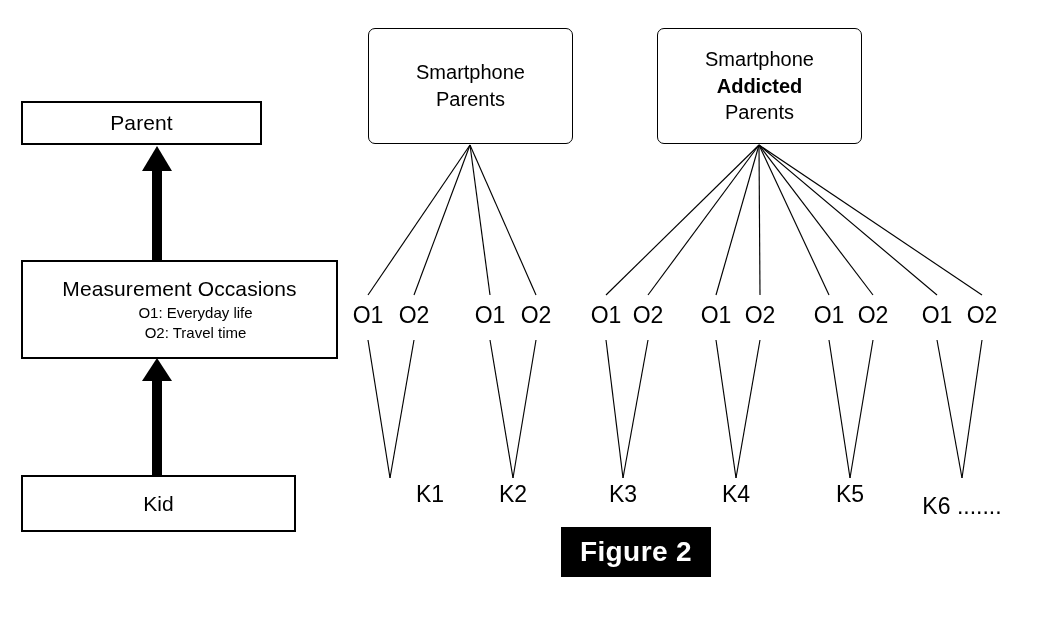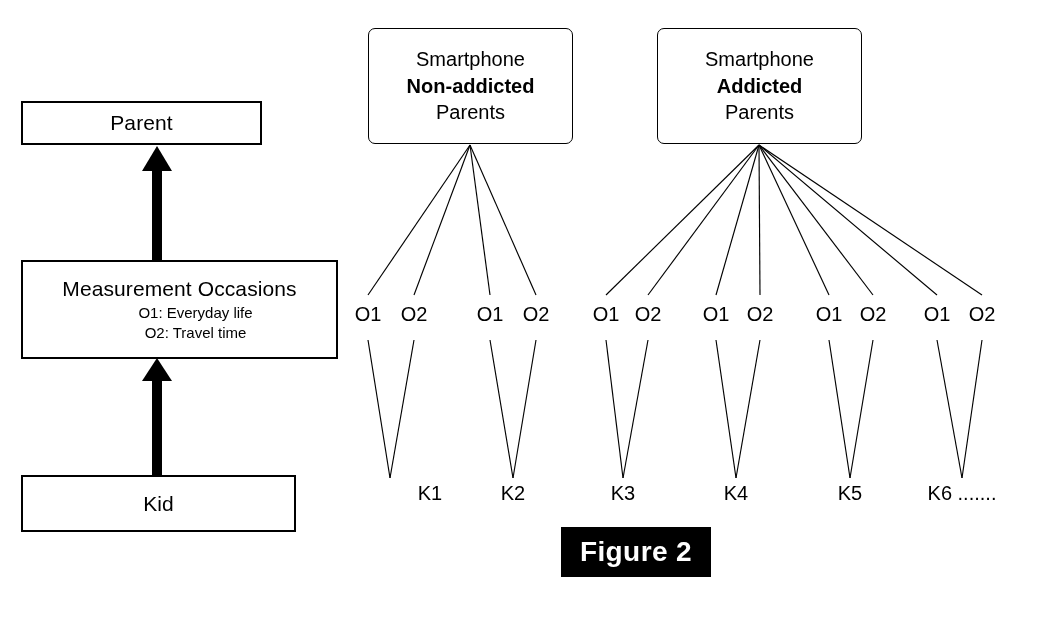--- a/index.html
+++ b/index.html
@@ -72,21 +72,21 @@
     left: 0; top: 0;
     width: 1054px;
     height: 620px;
     pointer-events: none;
   }
   #edges line { stroke: #000000; stroke-width: 1.15; }
 
   
   .node-label {
     position: absolute;
-    font-size: 20px;
+    font-size: 23px;
     line-height: 1;
     white-space: nowrap;
     transform: translateX(-50%);
   }
   .o-label { top: 304px; }
   .k-label { top: 483px; }
 
   
   #figure-caption {
     position: absolute;
@@ -158,21 +158,20 @@
       <line x1="716" y1="340" x2="736" y2="478"></line>
       <line x1="760" y1="340" x2="736" y2="478"></line>
       <line x1="829" y1="340" x2="850" y2="478"></line>
       <line x1="873" y1="340" x2="850" y2="478"></line>
       <line x1="937" y1="340" x2="962" y2="478"></line>
       <line x1="982" y1="340" x2="962" y2="478"></line>
     </svg>
 
   <div class="round-box" id="box-nonaddicted">
     <div>Smartphone</div>
-    <div class="strong">Non-addicted</div>
     <div>Parents</div>
   </div>
 
   <div class="round-box" id="box-addicted">
     <div>Smartphone</div>
     <div class="strong">Addicted</div>
     <div>Parents</div>
   </div>
 
   <div id="label-layer">
@@ -186,18 +185,18 @@
       <div class="node-label o-label" style="left: 760px; top: 304px;">O2</div>
       <div class="node-label o-label" style="left: 829px; top: 304px;">O1</div>
       <div class="node-label o-label" style="left: 873px; top: 304px;">O2</div>
       <div class="node-label o-label" style="left: 937px; top: 304px;">O1</div>
       <div class="node-label o-label" style="left: 982px; top: 304px;">O2</div>
       <div class="node-label k-label" style="left: 390px; top: 483px; margin-left: 40px;">K1</div>
       <div class="node-label k-label" style="left: 513px; top: 483px;">K2</div>
       <div class="node-label k-label" style="left: 623px; top: 483px;">K3</div>
       <div class="node-label k-label" style="left: 736px; top: 483px;">K4</div>
       <div class="node-label k-label" style="left: 850px; top: 483px;">K5</div>
-      <div class="node-label k-label" style="left: 962px; top: 483px;">K6 .......</div>
+      <div class="node-label k-label" style="left: 962px; top: 495px;">K6 .......</div>
     </div>
 
   <div id="figure-caption">Figure 2</div>
 
 </div>
 
 </body></html>

